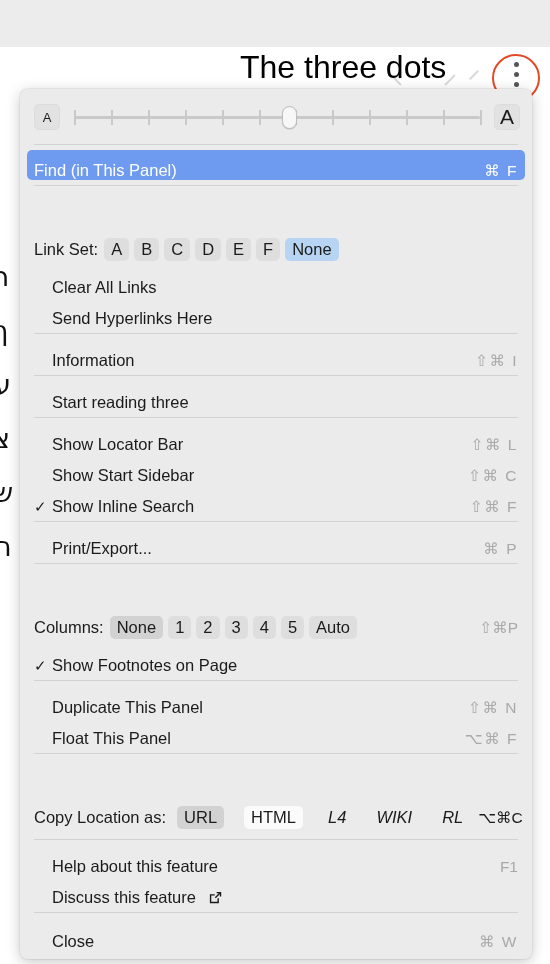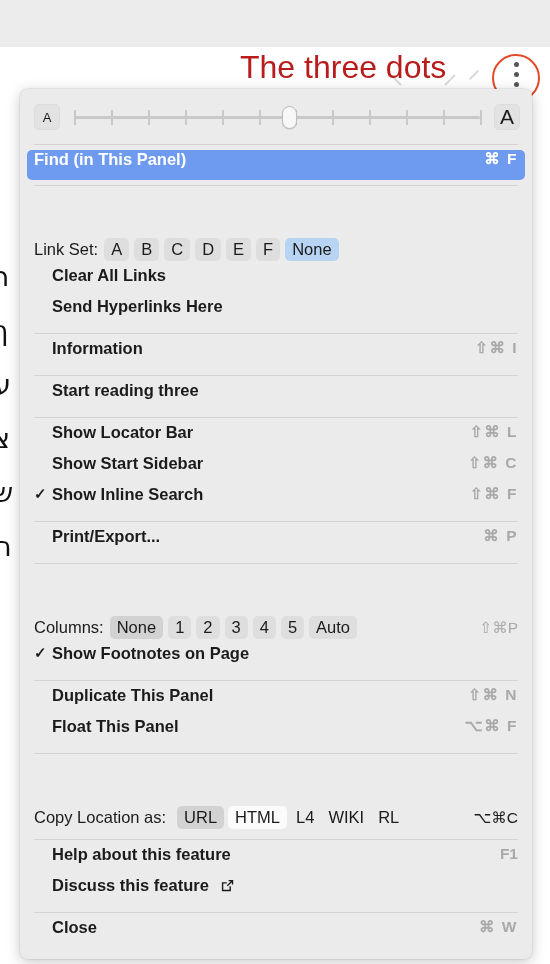--- a/index.html
+++ b/index.html
@@ -28,21 +28,21 @@
     font-size: 27px; line-height: 54px;
     color: #111; text-align: left; direction: rtl;
     overflow: hidden; white-space: pre-line; user-select: none;
   }
 
   
   #annotation {
     position: absolute;
     left: 240px; top: 49px;
     font-size: 32px;
-    color: #b91c1c;
+    color: #000000;
     letter-spacing: 0px;
     white-space: nowrap;
     font-family: "Liberation Sans", sans-serif;
   }
   #dots-circle {
     position: absolute;
     left: 492px; top: 54px;
     width: 48px; height: 48px;
     border: 2.5px solid #e34a27;
     border-radius: 50%;
@@ -112,25 +112,24 @@
     box-shadow: 0 0.5px 1px rgba(0,0,0,0.18);
   }
 
   .sep {
     height: 1px; background: #d2d2d2;
     margin: 5px 14px;
   }
 
   
   .item {
-    display: flex; align-items: flex-start;
+    display: flex; align-items: flex-end;
     height: 31px;
     padding: 0 14px 0 14px;
     white-space: nowrap;
-    font-weight: bold;
   }
   .item .check {
     width: 18px; flex: none; font-size: 15px; color: #1b1b1b;
     text-align: left;
   }
   .item .label { flex: 1; }
   .item .shortcut {
     color: #a9a9a9; font-size: 15.5px;
     letter-spacing: 1.5px; flex: none; padding-left: 18px;
   }
@@ -157,21 +156,21 @@
   }
   .chiprow .rowlabel { margin-right: 6px; }
   .chips { display: flex; align-items: center; gap: 5px; flex: 1; }
   .chip {
     background: #dedede;
     border-radius: 5px;
     padding: 2px 7px 3px 7px;
     color: #1b1b1b;
     line-height: 1.15;
   }
-  .chip.plain { background: transparent; padding: 2px 5px 3px 5px; }
+  .chip.plain { background: transparent; padding: 2px 5px 3px 5px; font-style: italic; }
   .chip.sel-blue { background: #b7d4f2; }
   .chip.sel-gray { background: #d2d2d2; }
   .chip.sel-white { background: #fbfbfb; }
   .chiprow .shortcut {
     color: #a9a9a9; font-size: 15.5px; flex: none; padding-left: 10px;
   }
   .chiprow .shortcut.dark { color: #1b1b1b; letter-spacing: 0; }
 
   .extlink {
     display: inline-block; margin-left: 7px;
@@ -337,21 +336,21 @@
   <div class="item">
     <span class="check"></span>
     <span class="label">Float This Panel</span>
     <span class="shortcut">⌥⌘ F</span>
   </div>
 
   <div class="sep"></div>
 
   <div class="chiprow">
     <span class="rowlabel">Copy Location as:</span>
-    <span class="chips" style="gap:4px;margin-left:5px;">
+    <span class="chips" style="gap:20px;margin-left:5px;">
       <span class="chip sel-gray">URL</span>
       <span class="chip sel-white">HTML</span>
       <span class="chip plain">L4</span>
       <span class="chip plain">WIKI</span>
       <span class="chip plain">RL</span>
     </span>
     <span class="shortcut dark">⌥⌘C</span>
   </div>
 
   <div class="sep"></div>

